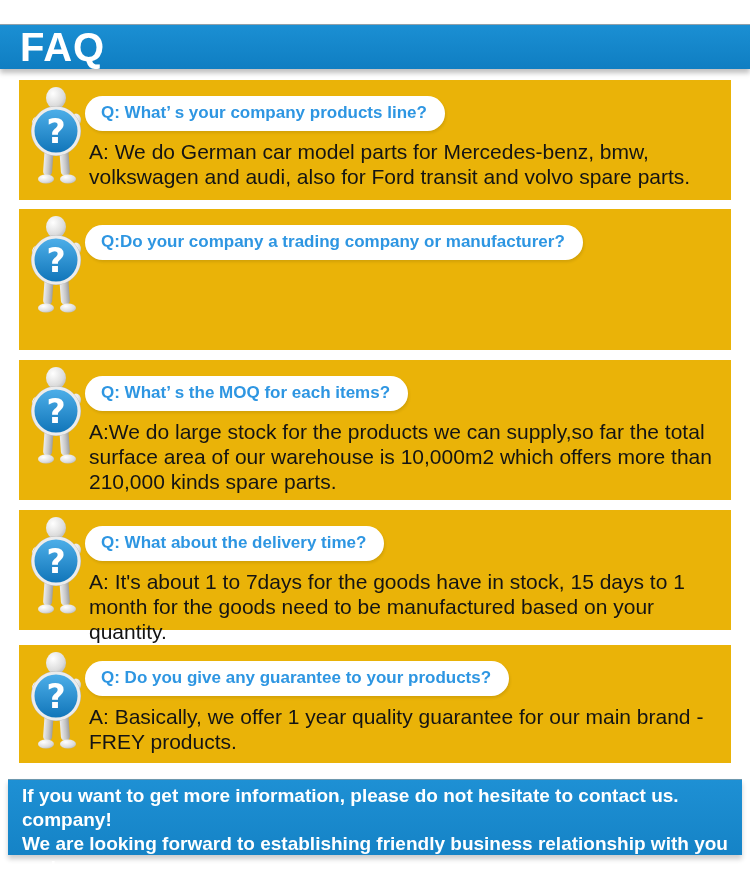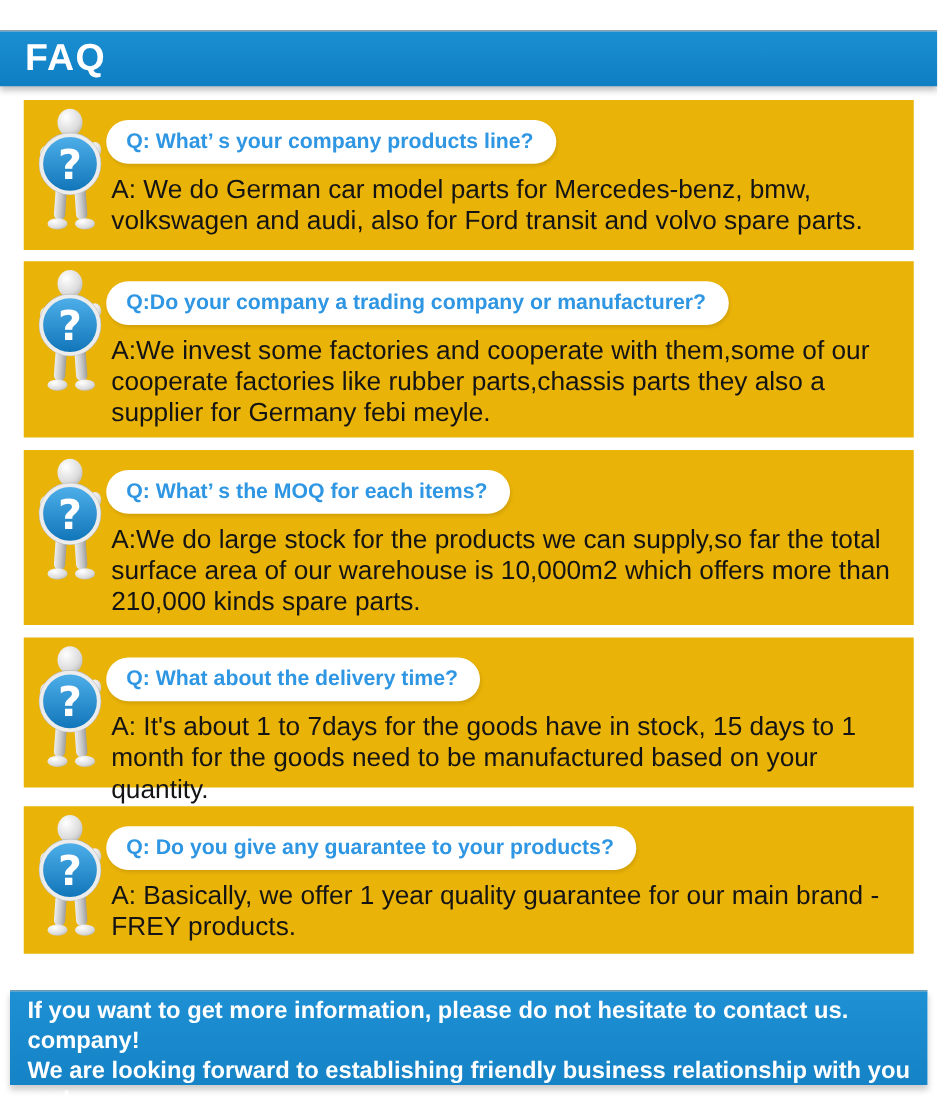--- a/index.html
+++ b/index.html
@@ -9,21 +9,21 @@
   }
   
   .header-bar{
     position:absolute;top:24px;left:0;width:750px;height:44px;
     background:linear-gradient(#1b8fd3,#0f7ec2);
     border-top:1px solid #8fa0aa;
     box-shadow:0 4px 5px rgba(0,0,0,0.25);
     display:flex;align-items:center;
   }
   .header-title{
-    color:#ffffff;font-size:30px;font-weight:bold;padding-left:20px;letter-spacing:1px;
+    color:#ffffff;font-size:40px;font-weight:bold;padding-left:20px;letter-spacing:1px;
   }
   
   .faq-block{
     position:absolute;left:19px;width:712px;background:#eab308;
   }
   #b1{top:80px;height:120px;}
   #b2{top:209px;height:141px;}
   #b3{top:360px;height:140px;}
   #b4{top:510px;height:120px;}
   #b5{top:645px;height:118px;}
@@ -40,21 +40,21 @@
   }
   .answer{
     margin:8px 16px 0 70px;font-size:21px;line-height:25px;color:#141414;
   }
   
   .footer-bar{
     position:absolute;left:8px;top:779px;width:734px;height:76px;
     background:linear-gradient(#1e90d4,#1583c6);
     border-top:1px solid #6e98ae;
     box-shadow:0 4px 5px rgba(0,0,0,0.2);
-    box-sizing:border-box;padding:4px 14px 0 14px;margin-top:13px;
+    box-sizing:border-box;padding:4px 14px 0 14px;
   }
   .footer-line{
     color:#ffffff;font-weight:bold;font-size:19px;line-height:24px;
   }
   .defs-svg{position:absolute;width:0;height:0;}
 </style>
 </head>
 <body>
 
 <svg class="defs-svg" aria-hidden="true">
@@ -105,21 +105,20 @@
     <div class="answer">A: We do German car model parts for Mercedes-benz, bmw, volkswagen and audi, also for Ford transit and volvo spare parts.</div>
   </div>
 
   <div class="faq-block" id="b2">
     <svg class="figure">
         <use href="#qfig"></use>
       </svg>
     <div class="bubble">
       <span class="q-text">Q:Do your company a trading company or manufacturer?</span>
     </div>
-    <div class="answer">A:We invest some factories and cooperate with them,some of our cooperate factories like rubber parts,chassis parts they also a supplier for Germany febi meyle.</div>
   </div>
 
   <div class="faq-block" id="b3">
     <svg class="figure">
         <use href="#qfig"></use>
       </svg>
     <div class="bubble">
       <span class="q-text">Q: What’ s the MOQ for each items?</span>
     </div>
     <div class="answer">A:We do large stock for the products we can supply,so far the total surface area of our warehouse is 10,000m2 which offers more than 210,000 kinds spare parts.</div>

